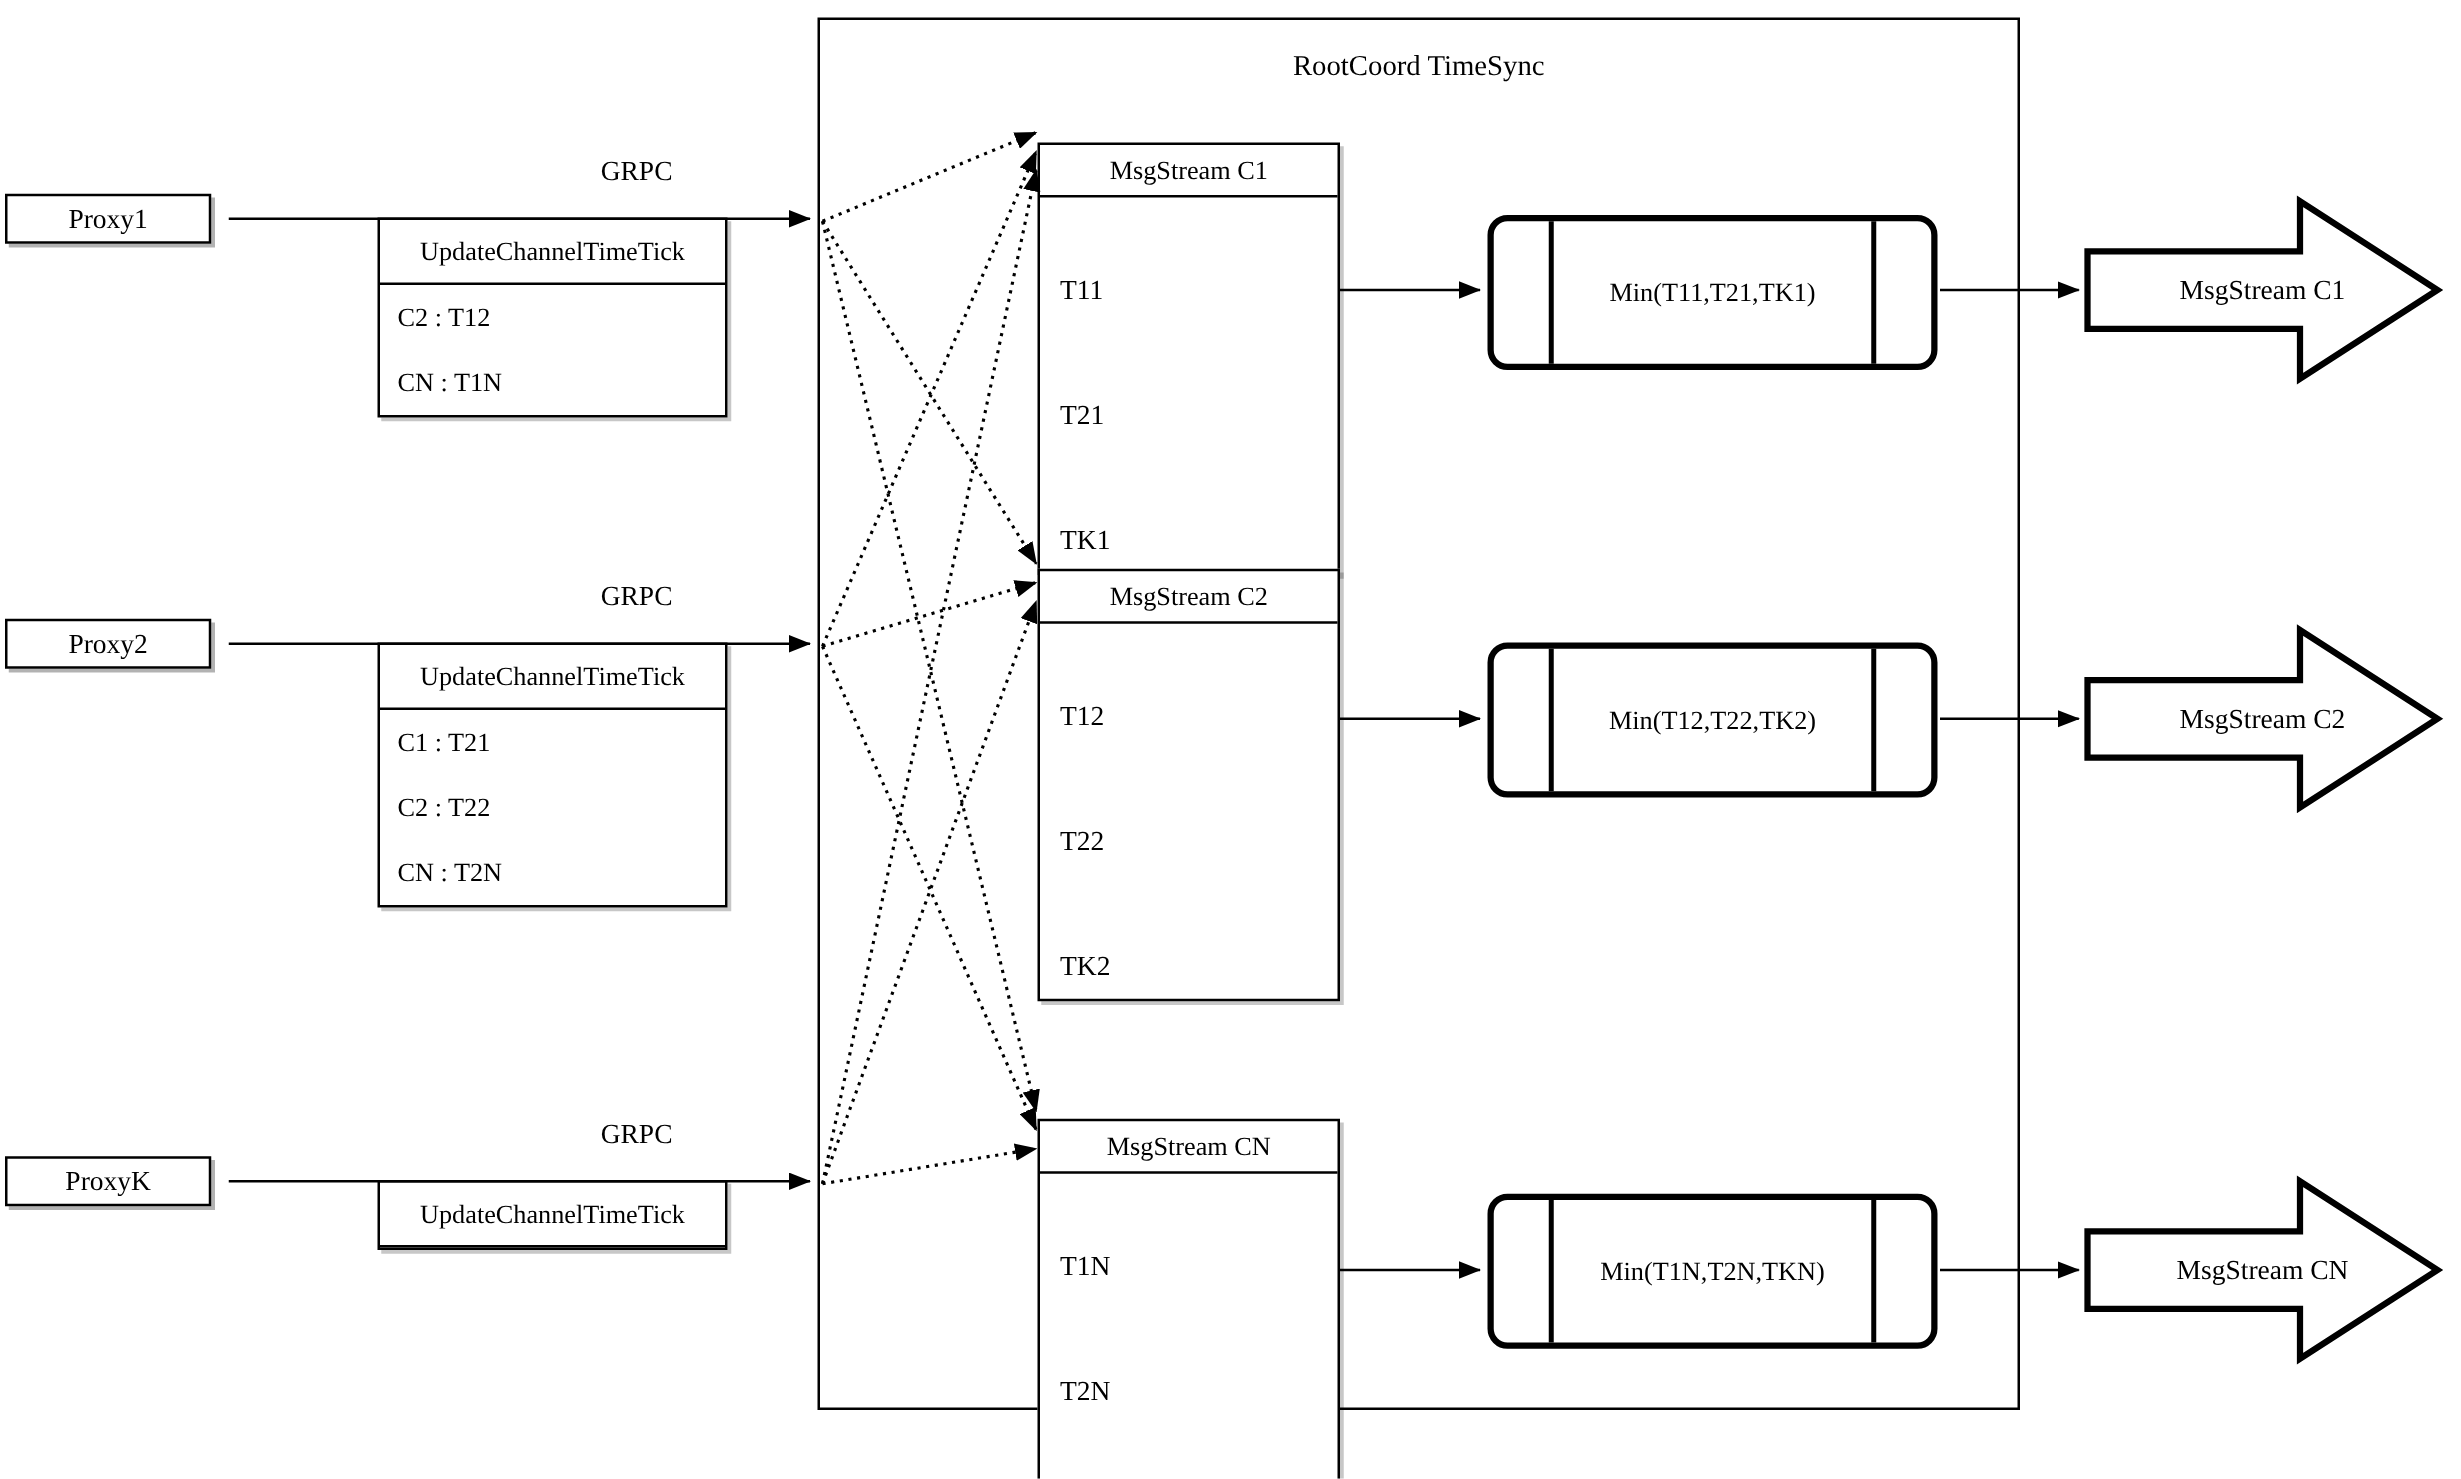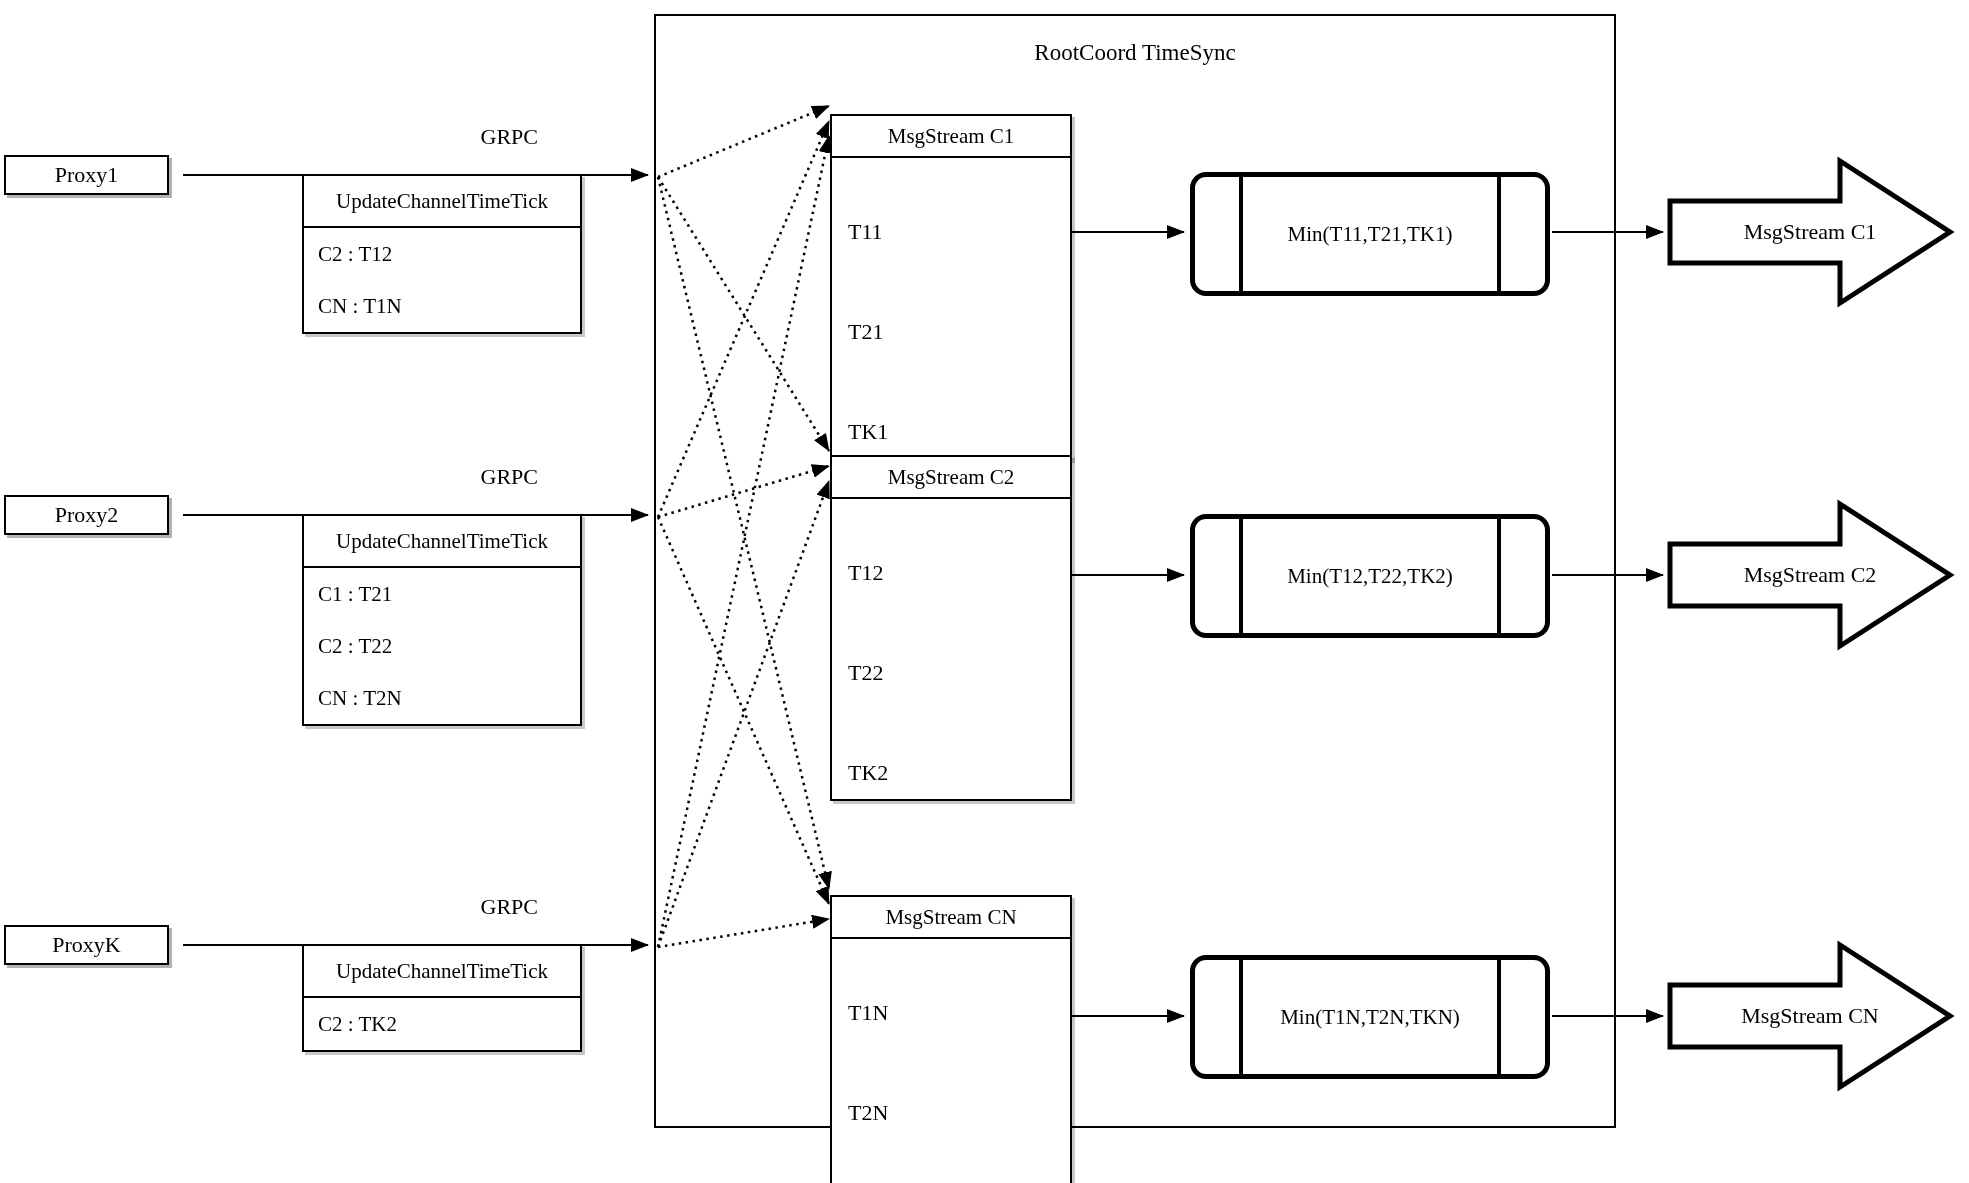--- a/index.html
+++ b/index.html
@@ -102,21 +102,20 @@
     <div class="min-sep min-sep-l"></div>
     <div class="min-sep min-sep-r"></div>
     <div class="min-label">Min(T12,T22,TK2)</div>
   </div>
   <div class="alabel" style="top:562px">MsgStream C2</div>
 
   <div class="proxy" style="top:925px">ProxyK</div>
   <div class="grpc" style="top:894px">GRPC</div>
   <div class="uctt" style="top:944px">
     <div class="uctt-h">UpdateChannelTimeTick</div>
-    <div class="uctt-r">C2 :  TK2</div>
   </div>
   <div class="mstab" style="top:895px">
     <div class="mstab-h">MsgStream CN</div>
     <div class="mstab-r">T1N</div>
     <div class="mstab-r">T2N</div>
     <div class="mstab-r">TKN</div>
   </div>
   <div class="minbox" style="top:955px">
     <div class="min-sep min-sep-l"></div>
     <div class="min-sep min-sep-r"></div>

